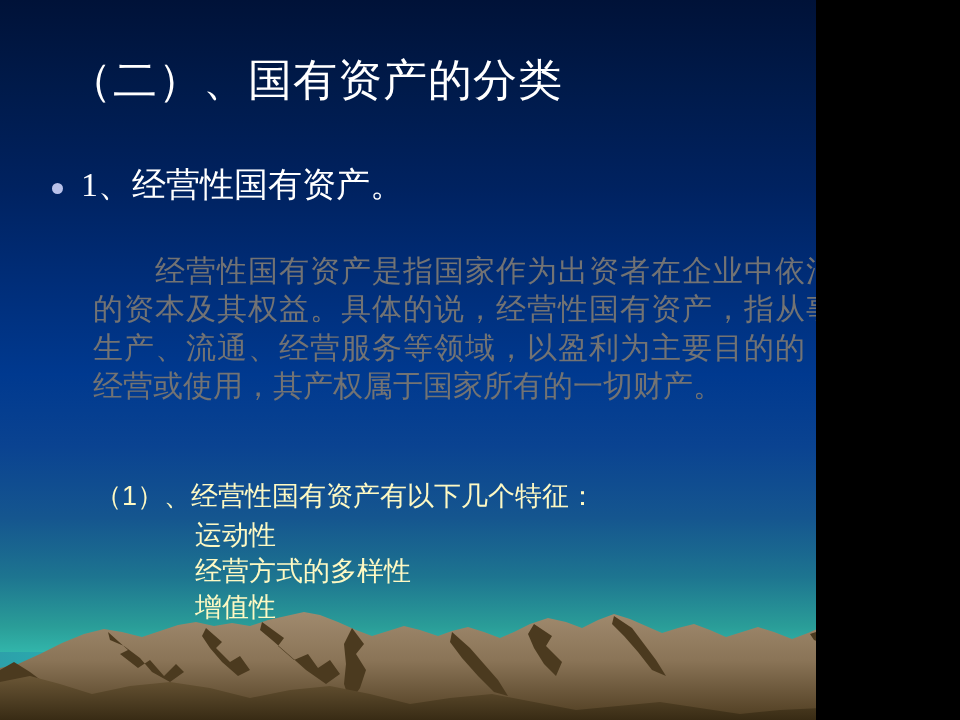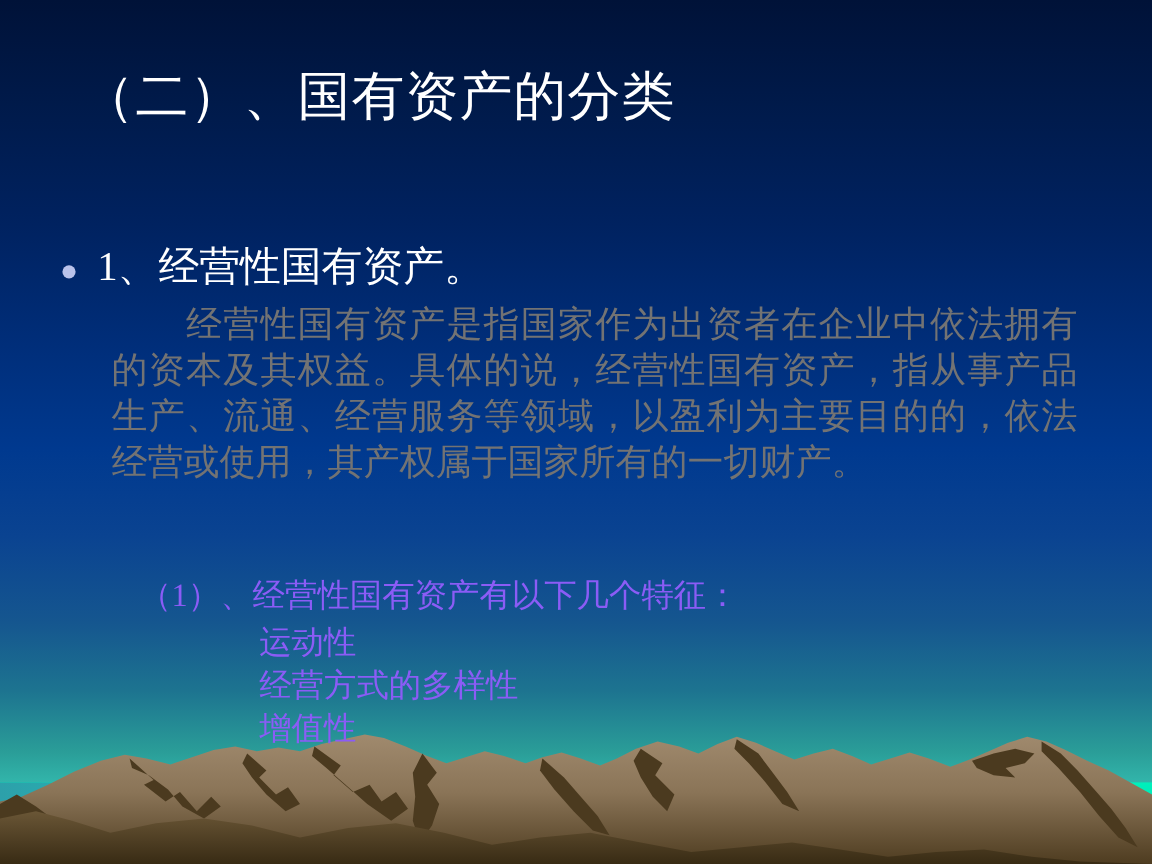--- a/index.html
+++ b/index.html
@@ -7,21 +7,21 @@
     margin: 0;
     padding: 0;
     background: #000;
   }
   body {
     font-family: "Liberation Serif", "DejaVu Serif", serif;
   }
 
   #slide {
     position: relative;
-    width: 960px;
+    width: 816px;
     height: 720px;
     overflow: hidden;
     background: #001a4d;
   }
 
   
   .sky {
     position: absolute;
     inset: 0;
     background: linear-gradient(to bottom,
@@ -91,21 +91,20 @@
     white-space: nowrap;
     font-family: "Liberation Serif", "DejaVu Serif", serif;
   }
 
   .bullet-row {
     position: absolute;
     left: 52px;
     top: 164px;
     display: flex;
     align-items: flex-start;
-    margin-top: 38px;
   }
   .bullet-dot {
     width: 11px;
     height: 11px;
     border-radius: 50%;
     background: #b9c2ea;
     margin-top: 19px;
     margin-right: 18px;
     flex: none;
   }
@@ -127,24 +126,24 @@
     color: #737373;
     text-align: justify;
     text-justify: inter-character;
     text-indent: 62px;
     font-family: "Liberation Serif", "DejaVu Serif", serif;
     word-break: break-all;
   }
 
   .features {
     position: absolute;
-    left: 116px;
+    left: 95px;
     top: 478px;
-    color: #8b5cf6;
-    font-family: Liberation Serif, serif;
+    color: #fef9c3;
+    font-family: Liberation Sans, sans-serif;
   }
   .features-heading {
     font-size: 27px;
     line-height: 1.35;
     white-space: nowrap;
   }
   .features-list {
     margin: 4px;
     padding: 0;
     list-style: none;

